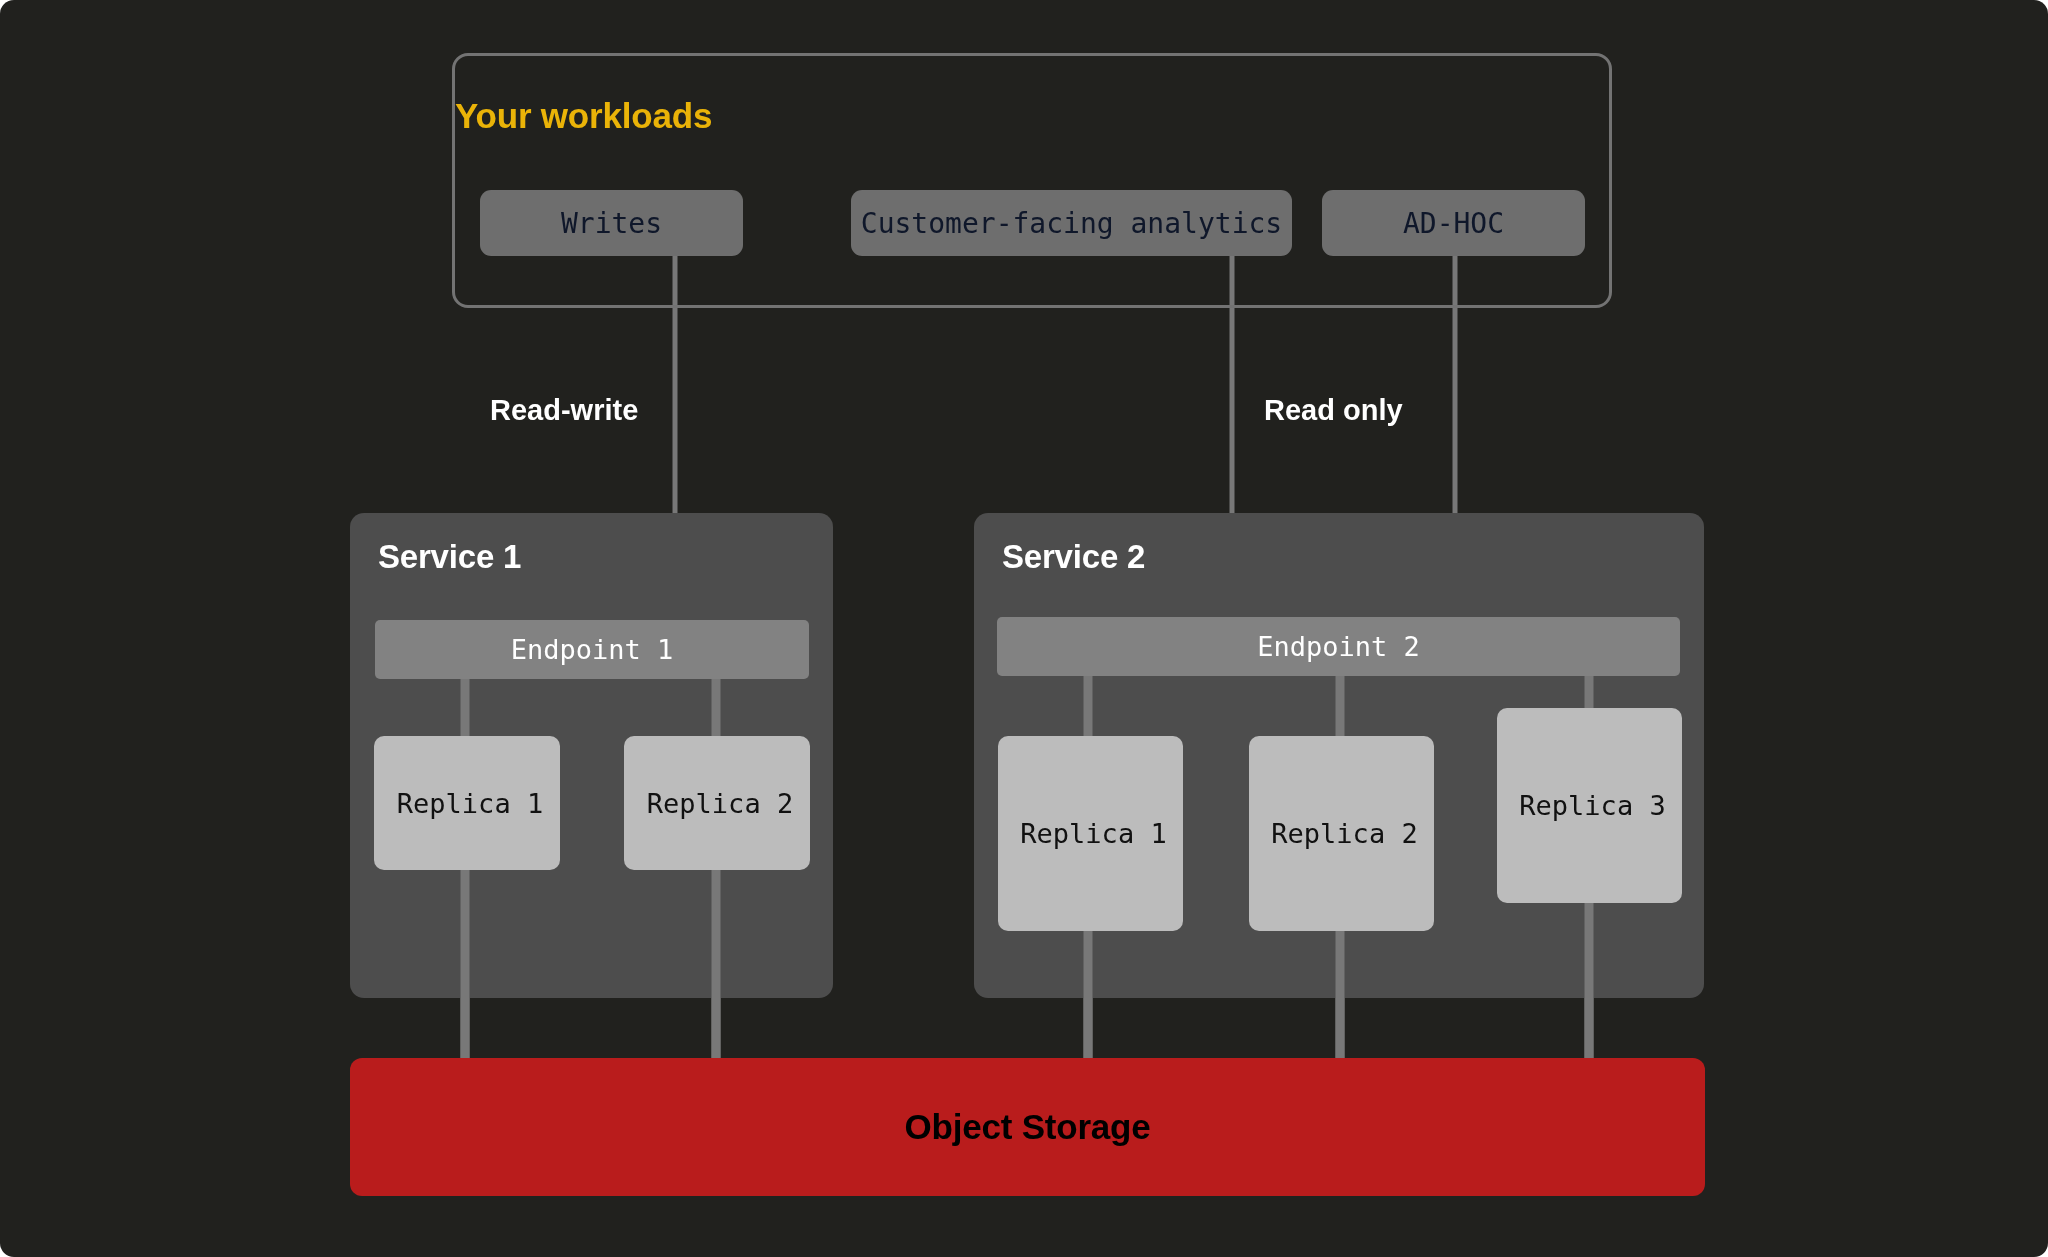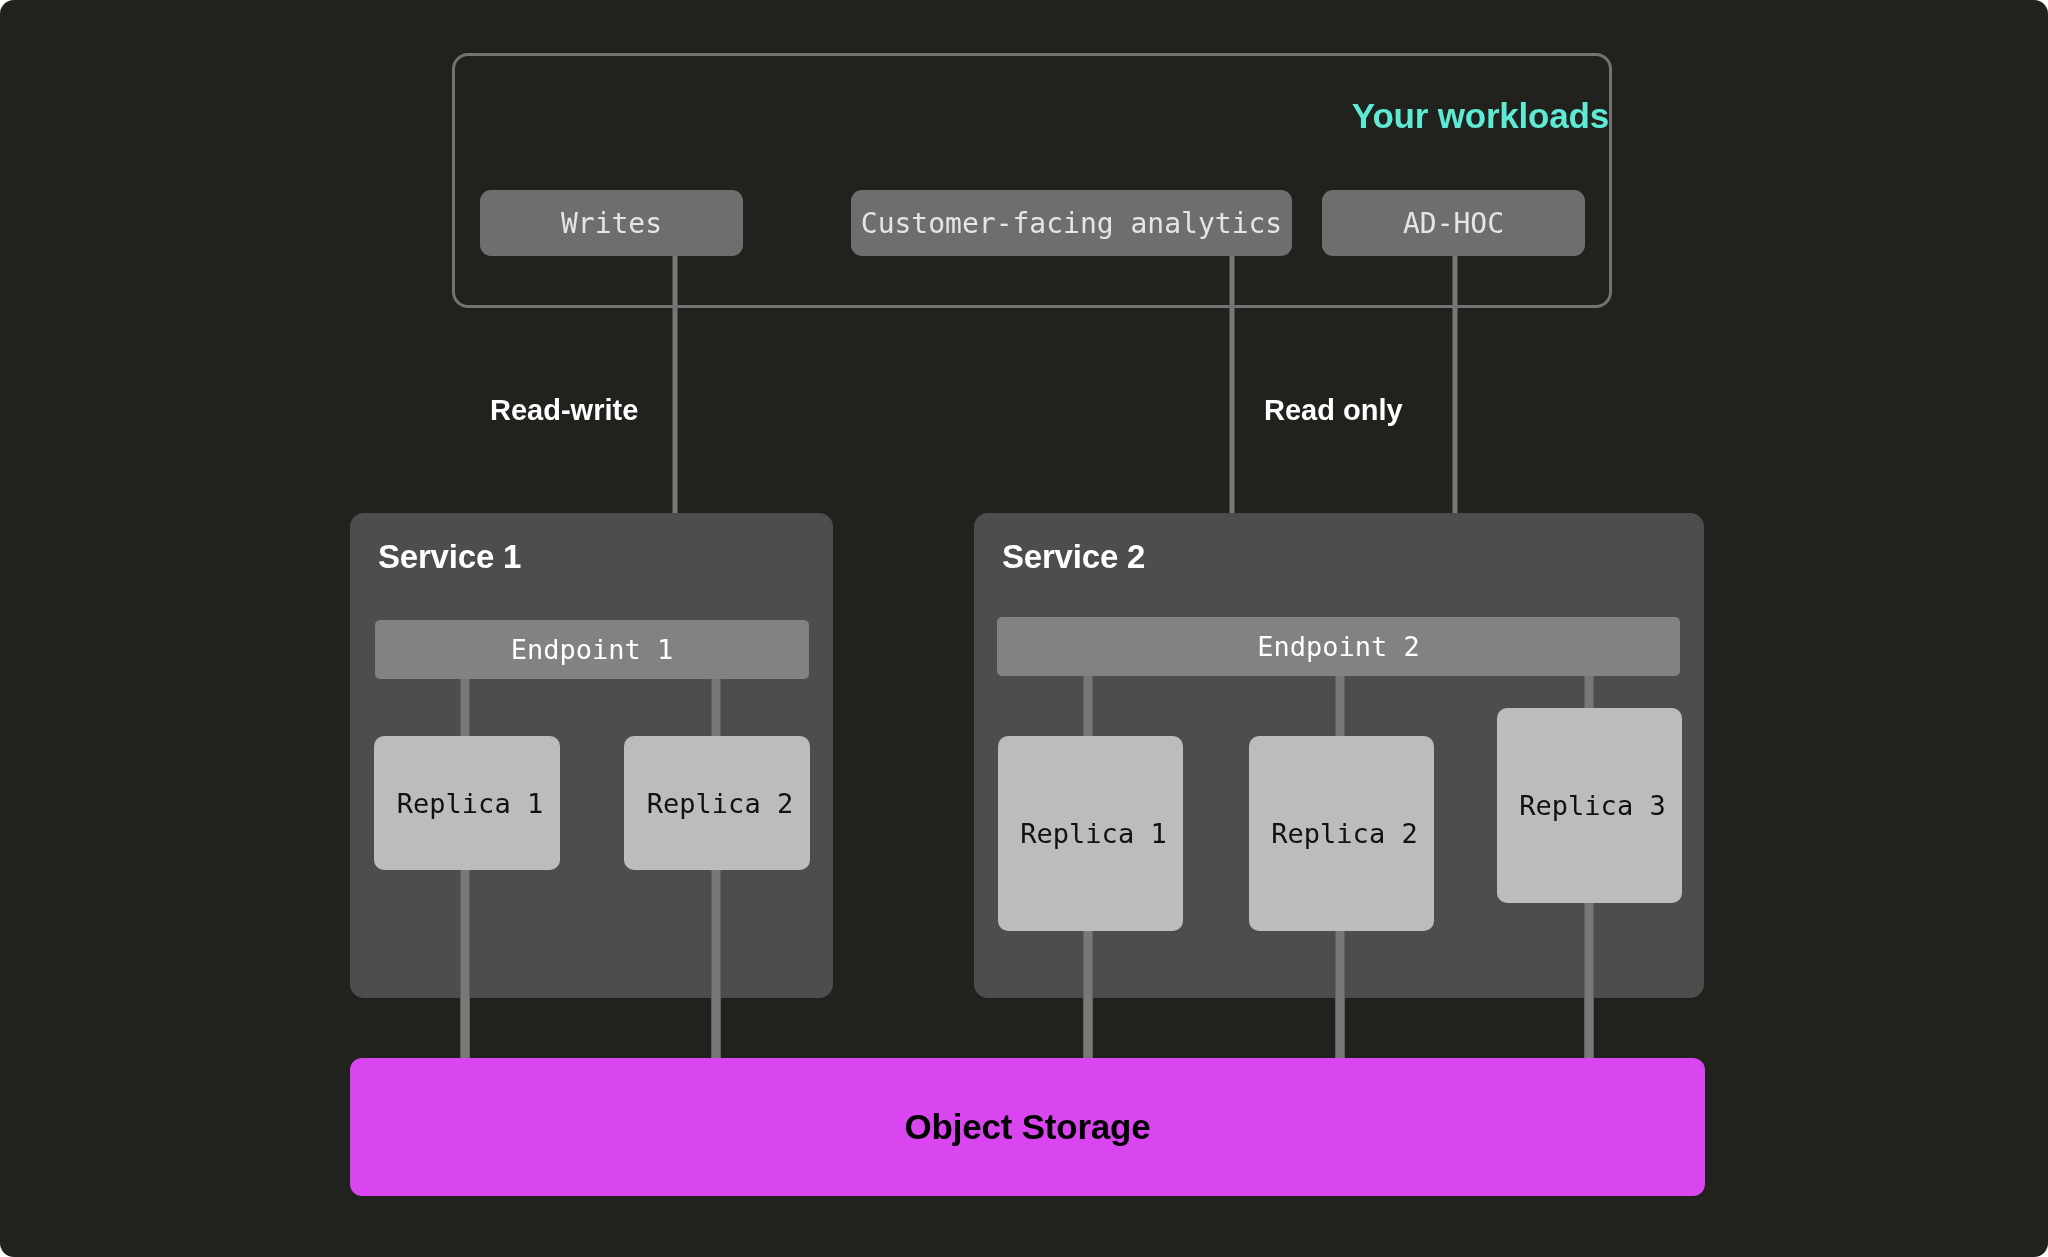--- a/index.html
+++ b/index.html
@@ -48,32 +48,32 @@
     height: 255px;
     border: 3px solid #737373;
     border-radius: 16px;
     box-sizing: border-box;
   }
   .workloads-title {
     position: absolute;
     left: 0;
     top: 40px;
     width: 100%;
-    text-align: right;
-    color: #5eead4;
+    text-align: left;
+    color: #eab308;
     font-size: 35px;
     font-weight: bold;
     letter-spacing: -0.2px;
   }
   .chip {
     position: absolute;
     height: 66px;
     background: #6E6E6E;
     border-radius: 11px;
-    color: #e5e5e5;
+    color: #0f172a;
     font-family: "DejaVu Sans Mono", "Liberation Mono", monospace;
     font-size: 28px;
     display: flex;
     align-items: center;
     justify-content: center;
     box-sizing: border-box;
     white-space: nowrap;
   }
   .chip-writes   { left: 480px;  top: 190px; width: 263px; }
   .chip-cfa      { left: 851px;  top: 190px; width: 441px; }
@@ -146,21 +146,21 @@
   .s2-r2 { left: 1249px; top: 736px; width: 185px; height: 195px; }
   .s2-r3 { left: 1497px; top: 708px; width: 185px; height: 195px; }
 
   
   .object-storage {
     position: absolute;
     left: 350px;
     top: 1058px;
     width: 1355px;
     height: 138px;
-    background: #d946ef;
+    background: #b91c1c;
     border-radius: 12px;
     color: #000000;
     font-size: 35px;
     font-weight: bold;
     display: flex;
     align-items: center;
     justify-content: center;
     box-sizing: border-box;
     letter-spacing: -0.2px;
   }

